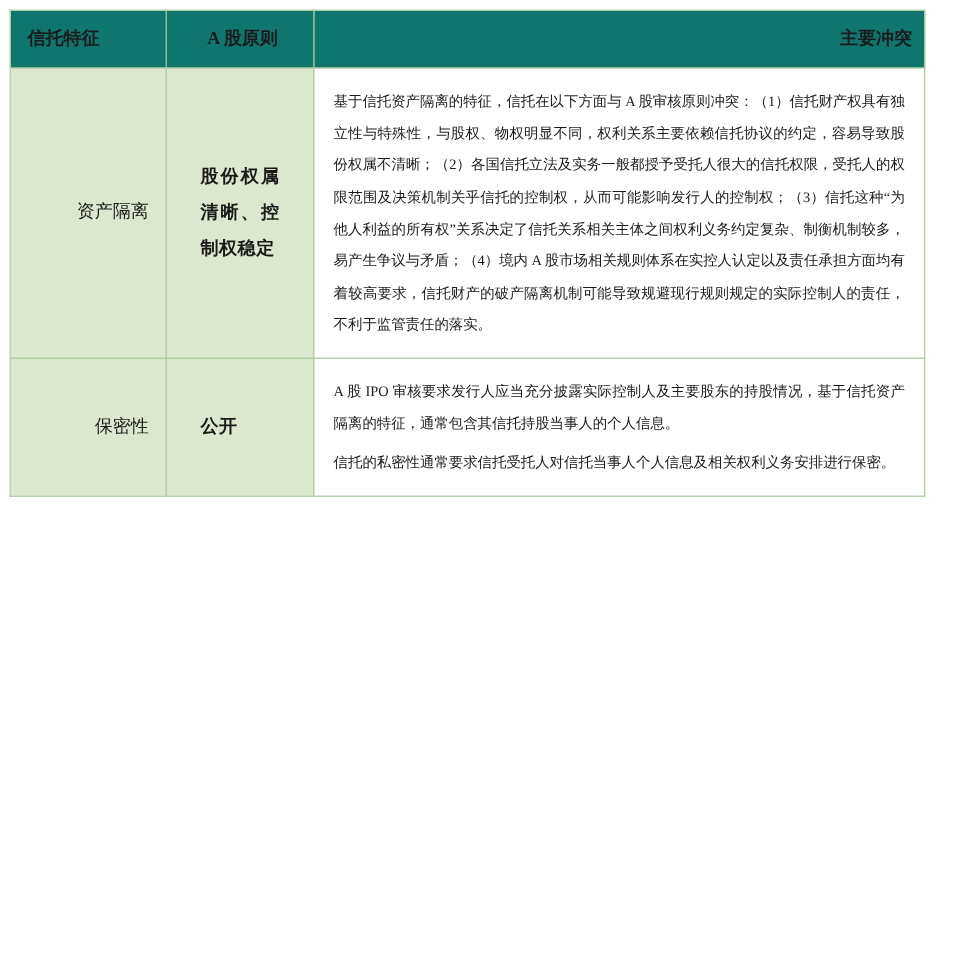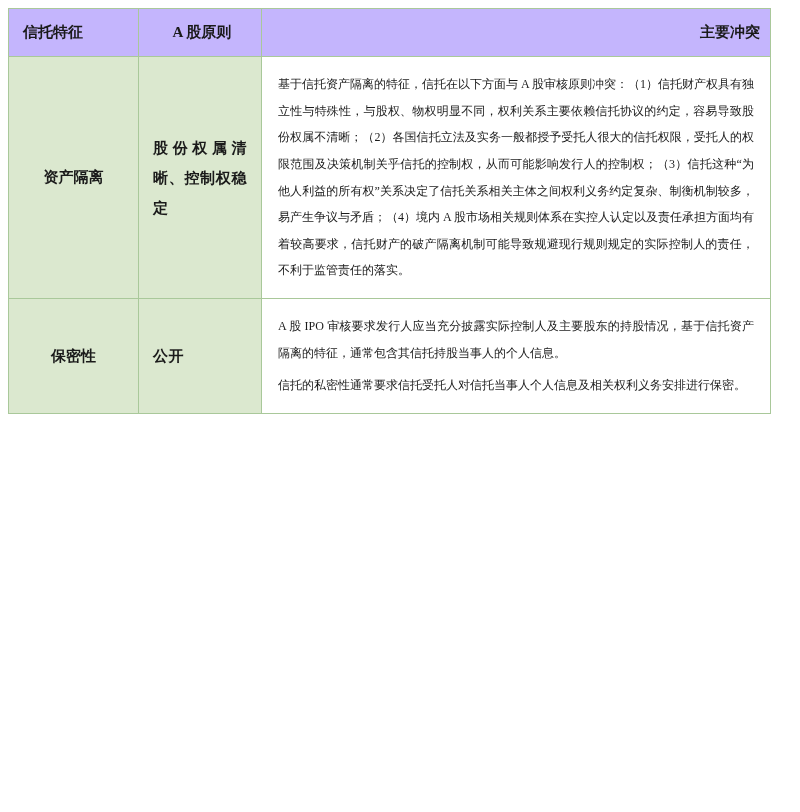--- a/index.html
+++ b/index.html
@@ -31,44 +31,44 @@
   table.conflict-table col.c2 { width: 123px; }
   table.conflict-table col.c3 { width: 509px; }
 
   table.conflict-table th,
   table.conflict-table td {
     border: 1px solid #a9c89a;
     vertical-align: middle;
     box-sizing: border-box;
   }
   thead th {
-    background: #c4b5fd;
+    background: #0f766e;
     font-weight: bold;
     font-size: 15px;
     padding: 14px 10px;
     color: #1a1a1a;
   }
   th.head-feature { text-align: left; padding-left: 14px; }
   th.head-principle { text-align: center; padding-left: 14px; margin-left: 16px; }
   th.head-conflict { text-align: right; }
 
   td.cell-feature {
     background: #dbe8cf;
-    font-weight: bold;
+    font-weight: normal;
     font-size: 15px;
     padding: 10px 14px;
-    text-align: center;
+    text-align: right;
     vertical-align: middle;
     line-height: 1.9;
   }
   td.cell-principle {
     background: #dbe8cf;
     font-weight: bold;
     font-size: 15px;
-    padding: 10px 14px;
+    padding: 10px 28px;
     text-align: justify;
     text-align-last: left;
     vertical-align: middle;
     line-height: 2.0;
     letter-spacing: 0.5px;
   }
   td.cell-conflict {
     background: #ffffff;
     font-size: 12px;
     padding: 14px 16px 14px 16px;

